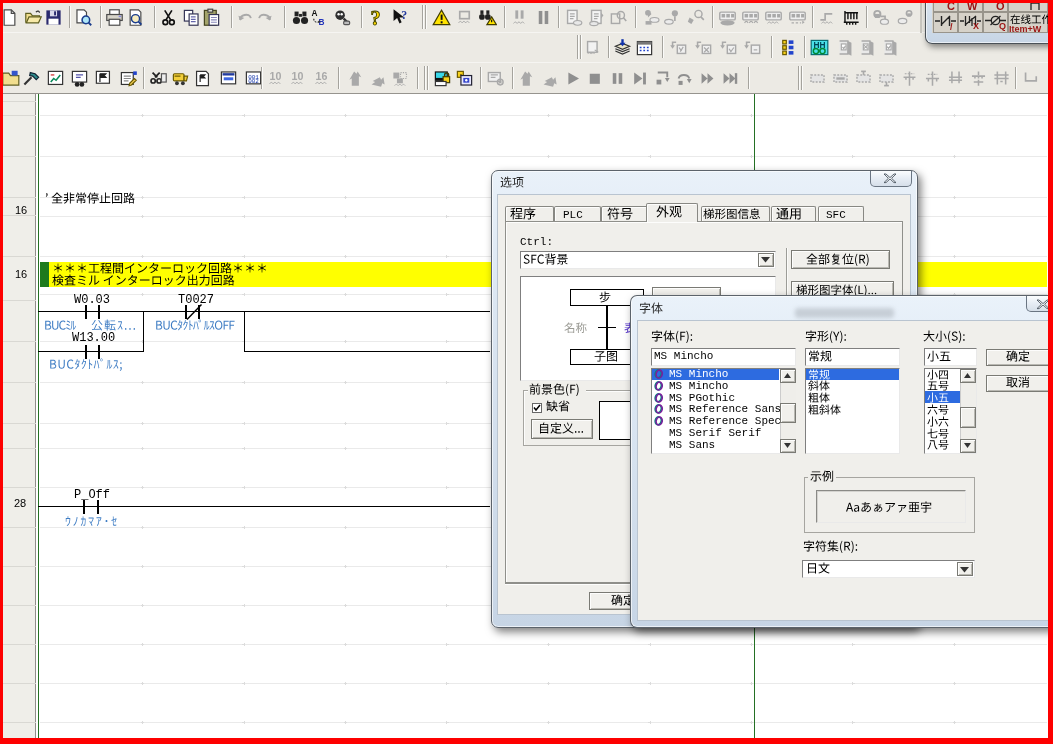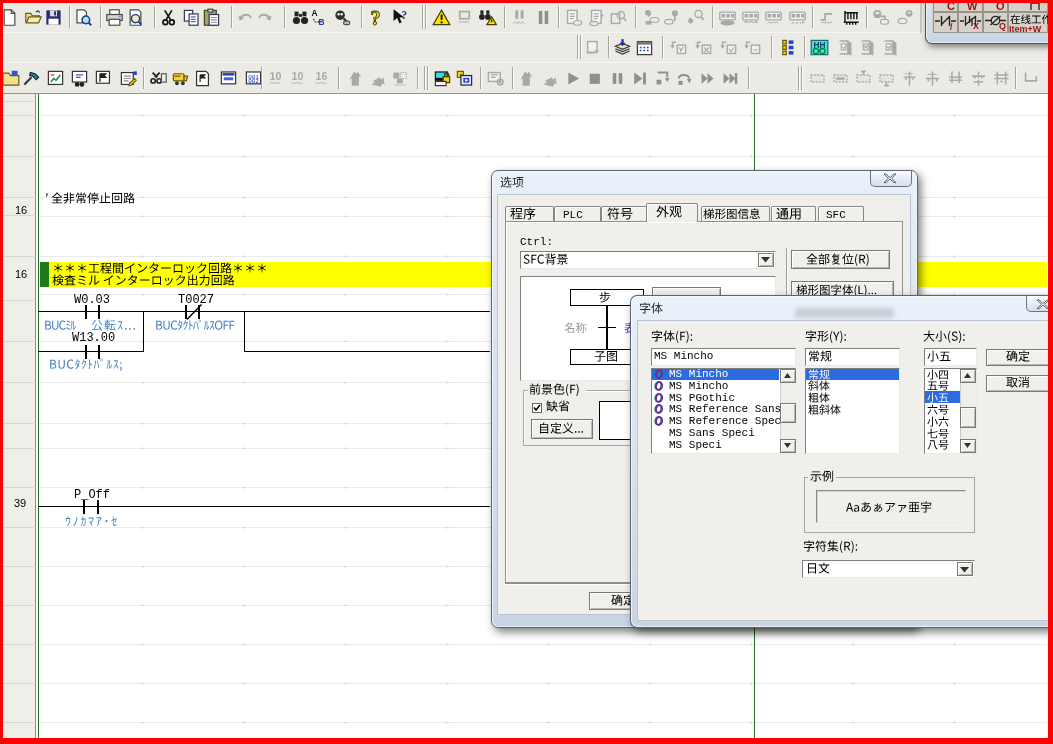--- a/index.html
+++ b/index.html
@@ -829,21 +829,21 @@
     <div class="dot" style="left:750px;top:721.5px"></div>
     <div class="abs" style="left:751px;top:720.5px;width:1px;height:3px;background:#dcdcdc"></div>
     <div class="dot" style="left:852px;top:721.5px"></div>
     <div class="abs" style="left:852px;top:720.5px;width:1px;height:3px;background:#dcdcdc"></div>
     <div class="dot" style="left:953px;top:721.5px"></div>
     <div class="abs" style="left:954px;top:720.5px;width:1px;height:3px;background:#dcdcdc"></div>
     <div class="abs" style="left:37.5px;top:94px;width:1px;height:644px;background:#247024"></div>
     <div class="abs" style="left:754px;top:94px;width:1px;height:644px;background:#247024"></div>
     <div class="abs" style="left:15px;top:203.5px;font-size:11px;color:#000">16</div>
     <div class="abs" style="left:15px;top:267.5px;font-size:11px;color:#000">16</div>
-    <div class="abs" style="left:14px;top:496.5px;font-size:11px;color:#000">39</div>
+    <div class="abs" style="left:14px;top:496.5px;font-size:11px;color:#000">28</div>
     <svg style="position:absolute;left:45px;top:191.5px;overflow:visible" width="92" height="18">
       <path transform="translate(0,10.6)" d="M1.2 -5.8C2.1 -6.3 2.6 -7.1 2.6 -8.2C2.6 -8.9 2.3 -9.4 1.7 -9.4C1.3 -9.4 1 -9.1 1 -8.6C1 -8.2 1.4 -8 1.7 -8L1.8 -8C1.8 -7.2 1.5 -6.7 0.8 -6.3Z M12 -9.2C13.1 -7.7 15.2 -5.9 17 -4.8C17.2 -5.1 17.4 -5.4 17.6 -5.6C15.7 -6.6 13.6 -8.3 12.4 -10.1H11.5C10.5 -8.5 8.5 -6.6 6.5 -5.5C6.7 -5.3 6.9 -5 7 -4.8C9.1 -6 11 -7.7 12 -9.2ZM6.9 -0.2V0.6H17.2V-0.2H12.5V-2.2H16.1V-3H12.5V-4.8H15.6V-5.7H8.5V-4.8H11.5V-3H7.9V-2.2H11.5V-0.2Z M24.9 -10V1H25.8V-2H29.5V-2.8H25.8V-4.7H29.1V-5.6H25.8V-7.4H29.3V-8.3H25.8V-10ZM22.1 -10V-8.3H18.9V-7.4H22.1V-5.6H19.1V-4.7H22.1V-4.4C22.1 -4.1 22 -3.6 21.9 -3.1C20.6 -2.9 19.4 -2.7 18.5 -2.6L18.7 -1.7L21.6 -2.2C21.2 -1.2 20.4 -0.2 18.9 0.4C19.2 0.6 19.5 0.9 19.6 1.1C21.4 0.2 22.3 -1.1 22.7 -2.4L23.9 -2.6L23.9 -3.4L22.9 -3.3C22.9 -3.7 23 -4.1 23 -4.4V-10Z M33.8 -5.9H38.3V-4.7H33.8ZM31.8 -3V0.4H32.7V-2.2H35.7V1H36.6V-2.2H39.4V-0.5C39.4 -0.4 39.4 -0.3 39.2 -0.3C39 -0.3 38.4 -0.3 37.6 -0.3C37.8 -0.1 37.9 0.2 38 0.5C38.9 0.5 39.5 0.5 39.9 0.3C40.2 0.2 40.3 -0 40.3 -0.5V-3H36.6V-4H39.2V-6.6H32.9V-4H35.7V-3ZM32 -9.6C32.4 -9.2 32.8 -8.6 33 -8.2H31.1V-5.6H31.9V-7.4H40.2V-5.6H41.1V-8.2H36.6V-10.1H35.6V-8.2H33.1L33.9 -8.6C33.7 -9 33.2 -9.5 32.9 -10ZM39.2 -10C38.9 -9.6 38.5 -8.9 38.2 -8.5L38.9 -8.2C39.3 -8.6 39.7 -9.1 40.1 -9.7Z M47.6 -6.8H51.7V-5.7H47.6ZM46.7 -7.5V-5.1H52.6V-7.5ZM45.6 -4.4V-2.3H46.4V-3.6H52.8V-2.3H53.6V-4.4ZM49.1 -10V-8.9H45.8V-8.1H53.5V-8.9H50V-10ZM47 -2.8V-2.1H49.1V-0C49.1 0.1 49.1 0.2 48.9 0.2C48.7 0.2 48.1 0.2 47.4 0.2C47.5 0.4 47.6 0.7 47.7 1C48.6 1 49.2 1 49.6 0.8C49.9 0.7 50 0.5 50 -0V-2.1H52.3V-2.8ZM45.2 -10C44.5 -8.2 43.4 -6.4 42.2 -5.2C42.4 -5 42.6 -4.6 42.7 -4.4C43.1 -4.8 43.5 -5.3 43.9 -5.8V0.9H44.8V-7.2C45.3 -8 45.7 -8.9 46 -9.8Z M56.3 -7.4V-0.5H54.6V0.4H65.4V-0.5H60.9V-5.2H64.9V-6.1H60.9V-10H60V-0.5H57.2V-7.4Z M70.5 -6H73.4V-3.3H70.5ZM69.7 -6.8V-2.4H74.3V-6.8ZM67 -9.6V0.9H67.9V0.3H76.1V0.9H77.1V-9.6ZM67.9 -0.6V-8.7H76.1V-0.6Z M79.9 -8.8H82.2V-6.7H79.9ZM78.5 -0.5 78.6 0.4C79.9 0.1 81.6 -0.3 83.3 -0.8L83.2 -1.6L81.6 -1.2V-3.3H82.9C83.1 -3.2 83.2 -2.9 83.3 -2.7C83.6 -2.9 83.8 -3 84 -3.1V0.9H84.9V0.5H87.9V0.9H88.8V-3.1L89.1 -2.9C89.3 -3.1 89.5 -3.5 89.7 -3.6C88.6 -4.1 87.7 -4.7 86.9 -5.4C87.7 -6.3 88.3 -7.4 88.7 -8.6L88.2 -8.9L88 -8.9H85.7C85.8 -9.2 85.9 -9.5 86 -9.9L85.2 -10.1C84.7 -8.6 83.9 -7.3 83 -6.4V-9.6H79.1V-5.9H80.8V-1L79.9 -0.8V-4.8H79.1V-0.6ZM84.9 -0.3V-2.6H87.9V-0.3ZM87.6 -8.1C87.3 -7.3 86.9 -6.6 86.4 -6C85.9 -6.6 85.5 -7.3 85.2 -7.9L85.3 -8.1ZM84.6 -3.4C85.2 -3.8 85.8 -4.3 86.4 -4.8C86.9 -4.3 87.5 -3.8 88.2 -3.4ZM85.8 -5.4C85 -4.6 84.1 -4 83.1 -3.6V-4.2H81.6V-5.9H83V-6.3C83.2 -6.1 83.5 -5.9 83.6 -5.7C84 -6.1 84.4 -6.6 84.7 -7.1C85 -6.6 85.4 -6 85.8 -5.4Z" fill="#000"></path>
     </svg>
     <div class="abs" style="left:40px;top:261.5px;width:1007px;height:25.5px;background:#ffff00"></div>
     <div class="abs" style="left:40px;top:261.5px;width:8.5px;height:25.5px;background:#1d7a1d"></div>
     <svg style="position:absolute;left:52px;top:262px;overflow:visible" width="218" height="18">
       <path transform="translate(0,10.6)" d="M5.7 0H6.3L6.4 -3.9L9.8 -2L10.2 -2.5L6.8 -4.6L10.2 -6.6L9.8 -7.1L6.4 -5.3L6.3 -9.2H5.7L5.6 -5.3L2.2 -7.1L1.9 -6.6L5.2 -4.6L1.9 -2.5L2.2 -2L5.6 -3.9Z M17.7 0H18.3L18.4 -3.9L21.8 -2L22.2 -2.5L18.8 -4.6L22.2 -6.6L21.8 -7.1L18.4 -5.3L18.3 -9.2H17.7L17.6 -5.3L14.2 -7.1L13.9 -6.6L17.2 -4.6L13.9 -2.5L14.2 -2L17.6 -3.9Z M29.7 0H30.3L30.4 -3.9L33.8 -2L34.2 -2.5L30.8 -4.6L34.2 -6.6L33.8 -7.1L30.4 -5.3L30.3 -9.2H29.7L29.6 -5.3L26.2 -7.1L25.9 -6.6L29.2 -4.6L25.9 -2.5L26.2 -2L29.6 -3.9Z M36.6 -0.9V0H47.4V-0.9H42.5V-7.8H46.8V-8.7H37.2V-7.8H41.5V-0.9Z M54.4 -8.8H58V-6.6H54.4ZM53.5 -9.6V-5.8H58.9V-9.6ZM53.4 -2.5V-1.7H55.7V-0.2H52.6V0.6H59.6V-0.2H56.6V-1.7H59V-2.5H56.6V-4H59.3V-4.8H53.1V-4H55.7V-2.5ZM52.3 -9.9C51.4 -9.5 49.9 -9.2 48.5 -8.9C48.6 -8.7 48.7 -8.4 48.8 -8.2C49.3 -8.3 49.9 -8.4 50.5 -8.5V-6.7H48.6V-5.9H50.4C49.9 -4.5 49.1 -2.9 48.3 -2.1C48.5 -1.8 48.7 -1.5 48.8 -1.2C49.4 -2 50.1 -3.2 50.5 -4.4V0.9H51.4V-4.2C51.8 -3.7 52.3 -3.1 52.5 -2.7L53.1 -3.5C52.8 -3.7 51.8 -4.8 51.4 -5.1V-5.9H52.9V-6.7H51.4V-8.7C52 -8.9 52.5 -9 53 -9.2Z M67.4 -2V-0.9H64.6V-2ZM67.4 -2.7H64.6V-3.8H67.4ZM63.7 -4.5V0.5H64.6V-0.2H68.2V-4.5ZM64.6 -7.2V-6.1H62V-7.2ZM64.6 -7.9H62V-8.9H64.6ZM70.1 -7.2V-6.1H67.4V-7.2ZM70.1 -7.9H67.4V-8.9H70.1ZM70.5 -9.6H66.5V-5.4H70.1V-0.2C70.1 -0 70 0 69.8 0C69.6 0 68.9 0.1 68.1 0C68.3 0.3 68.4 0.7 68.4 1C69.4 1 70.1 0.9 70.5 0.8C70.9 0.6 71 0.3 71 -0.2V-9.6ZM61.1 -9.6V1H62V-5.4H65.4V-9.6Z M73 -4.3 73.5 -3.4C75.2 -3.9 76.8 -4.6 78.1 -5.4V-0.9C78.1 -0.5 78 0.1 78 0.4H79.2C79.1 0.1 79.1 -0.5 79.1 -0.9V-6C80.3 -6.8 81.4 -7.7 82.4 -8.7L81.6 -9.4C80.7 -8.4 79.5 -7.4 78.3 -6.6C76.9 -5.7 75.1 -4.9 73 -4.3Z M86.7 -8.8 86 -8.1C86.9 -7.5 88.4 -6.2 89 -5.6L89.8 -6.3C89.1 -7 87.6 -8.2 86.7 -8.8ZM85.7 -0.8 86.3 0.2C88.3 -0.1 89.8 -0.9 91 -1.6C92.9 -2.8 94.3 -4.4 95.1 -5.9L94.5 -6.9C93.8 -5.4 92.3 -3.7 90.5 -2.5C89.4 -1.8 87.8 -1.1 85.7 -0.8Z M102.4 -9.4 101.3 -9.8C101.3 -9.5 101.1 -9 101 -8.8C100.4 -7.7 99.2 -5.9 97.1 -4.6L97.9 -4C99.3 -4.9 100.3 -6.1 101.1 -7.2H105.1C104.9 -6.2 104.3 -4.9 103.5 -3.9C102.7 -4.5 101.8 -5 101 -5.5L100.3 -4.8C101.1 -4.4 102 -3.7 102.9 -3.1C101.8 -1.9 100.3 -0.8 98.2 -0.2L99.1 0.5C101.1 -0.2 102.6 -1.3 103.7 -2.5C104.2 -2.1 104.6 -1.8 105 -1.4L105.7 -2.3C105.3 -2.6 104.8 -2.9 104.3 -3.3C105.2 -4.5 105.9 -5.9 106.2 -7C106.3 -7.2 106.4 -7.5 106.5 -7.7L105.7 -8.2C105.5 -8.1 105.2 -8.1 104.9 -8.1H101.6L101.9 -8.5C102 -8.7 102.2 -9.1 102.4 -9.4Z M109.2 -5.2V-4C109.6 -4.1 110.2 -4.1 110.9 -4.1C111.8 -4.1 116.6 -4.1 117.5 -4.1C118 -4.1 118.5 -4 118.8 -4V-5.2C118.5 -5.2 118.1 -5.1 117.5 -5.1C116.6 -5.1 111.8 -5.1 110.9 -5.1C110.2 -5.1 109.6 -5.2 109.2 -5.2Z M121.8 -8.2C121.8 -7.9 121.8 -7.6 121.8 -7.3C121.8 -6.8 121.8 -1.9 121.8 -1.4C121.8 -1 121.8 -0.1 121.7 0.1H122.8L122.7 -0.6H129.3L129.3 0.1H130.3C130.3 -0 130.3 -1 130.3 -1.4C130.3 -1.8 130.3 -6.7 130.3 -7.3C130.3 -7.6 130.3 -7.9 130.3 -8.2C130 -8.2 129.5 -8.2 129.3 -8.2C128.7 -8.2 123.5 -8.2 122.8 -8.2C122.5 -8.2 122.2 -8.2 121.8 -8.2ZM122.7 -1.5V-7.2H129.3V-1.5Z M137.8 -6.9 136.9 -6.6C137.2 -6.1 137.7 -4.5 137.9 -4L138.7 -4.3C138.6 -4.8 138 -6.4 137.8 -6.9ZM142.1 -6.2 141.1 -6.6C140.9 -5 140.3 -3.5 139.5 -2.5C138.5 -1.2 136.9 -0.3 135.6 0.1L136.3 0.9C137.7 0.4 139.2 -0.5 140.3 -2C141.1 -3 141.6 -4.3 142 -5.6C142 -5.8 142.1 -6 142.1 -6.2ZM135 -6.3 134.1 -6C134.4 -5.5 135 -3.9 135.2 -3.3L136.1 -3.6C135.9 -4.2 135.3 -5.8 135 -6.3Z M150.4 -9.3 149.3 -9.7C149.3 -9.4 149.1 -8.9 149 -8.7C148.4 -7.7 147.3 -5.9 145.2 -4.7L146 -4.1C147.3 -4.9 148.3 -6 149.1 -7H153.1C152.9 -5.9 152.1 -4.4 151.2 -3.3C150.1 -2 148.6 -0.9 146.4 -0.3L147.3 0.5C149.5 -0.3 151 -1.4 152.1 -2.7C153.1 -4 153.9 -5.7 154.2 -6.9C154.2 -7.1 154.4 -7.3 154.5 -7.5L153.7 -8C153.5 -7.9 153.2 -7.9 152.9 -7.9H149.6L149.9 -8.4C150 -8.6 150.2 -9 150.4 -9.3Z M160.5 -6H163.4V-3.3H160.5ZM159.6 -6.8V-2.4H164.3V-6.8ZM157 -9.6V0.9H157.9V0.3H166.1V0.9H167V-9.6ZM157.9 -0.6V-8.7H166.1V-0.6Z M169.9 -8.8H172.1V-6.7H169.9ZM168.5 -0.5 168.6 0.4C169.9 0.1 171.6 -0.3 173.3 -0.8L173.2 -1.6L171.6 -1.2V-3.3H172.9C173 -3.2 173.2 -2.9 173.3 -2.7C173.5 -2.9 173.8 -3 174 -3.1V0.9H174.9V0.5H177.9V0.9H178.7V-3.1L179.1 -2.9C179.2 -3.1 179.5 -3.5 179.7 -3.6C178.6 -4.1 177.7 -4.7 176.9 -5.4C177.7 -6.3 178.3 -7.4 178.7 -8.6L178.1 -8.9L178 -8.9H175.6C175.8 -9.2 175.9 -9.5 176 -9.9L175.2 -10.1C174.7 -8.6 173.9 -7.3 173 -6.4V-9.6H169.1V-5.9H170.8V-1L169.8 -0.8V-4.8H169.1V-0.6ZM174.9 -0.3V-2.6H177.9V-0.3ZM177.6 -8.1C177.3 -7.3 176.8 -6.6 176.3 -6C175.8 -6.6 175.4 -7.3 175.2 -7.9L175.3 -8.1ZM174.6 -3.4C175.2 -3.8 175.8 -4.3 176.4 -4.8C176.9 -4.3 177.5 -3.8 178.1 -3.4ZM175.8 -5.4C175 -4.6 174 -4 173.1 -3.6V-4.2H171.6V-5.9H173V-6.3C173.2 -6.1 173.5 -5.9 173.6 -5.7C174 -6.1 174.4 -6.6 174.7 -7.1C175 -6.6 175.4 -6 175.8 -5.4Z M185.7 0H186.3L186.4 -3.9L189.8 -2L190.2 -2.5L186.8 -4.6L190.2 -6.6L189.8 -7.1L186.4 -5.3L186.3 -9.2H185.7L185.6 -5.3L182.2 -7.1L181.9 -6.6L185.2 -4.6L181.9 -2.5L182.2 -2L185.6 -3.9Z M197.7 0H198.3L198.4 -3.9L201.8 -2L202.2 -2.5L198.8 -4.6L202.2 -6.6L201.8 -7.1L198.4 -5.3L198.3 -9.2H197.7L197.6 -5.3L194.2 -7.1L193.9 -6.6L197.2 -4.6L193.9 -2.5L194.2 -2L197.6 -3.9Z M209.7 0H210.3L210.4 -3.9L213.8 -2L214.2 -2.5L210.8 -4.6L214.2 -6.6L213.8 -7.1L210.4 -5.3L210.3 -9.2H209.7L209.6 -5.3L206.2 -7.1L205.9 -6.6L209.2 -4.6L205.9 -2.5L206.2 -2L209.6 -3.9Z" fill="#000"></path>
     </svg>
     <svg style="position:absolute;left:52px;top:274px;overflow:visible" width="184" height="18">
       <path transform="translate(0,10.6)" d="M4.9 -5.4V-2.3H7.3C7 -1.3 6.1 -0.3 4 0.3C4.2 0.5 4.5 0.8 4.5 1C6.6 0.3 7.6 -0.7 8 -1.7C8.7 -0.2 9.7 0.5 11.1 1C11.2 0.7 11.5 0.4 11.7 0.3C10.3 -0.2 9.3 -0.8 8.6 -2.3H11V-5.4H8.3V-6.5H10.2V-7.1C10.6 -6.9 10.9 -6.6 11.3 -6.5C11.4 -6.7 11.6 -7 11.7 -7.2C10.5 -7.8 9.1 -8.9 8.3 -10.1H7.5C6.9 -9 5.7 -8 4.5 -7.3V-7.5H3.2V-10.1H2.3V-7.5H0.6V-6.7H2.2C1.9 -5 1.1 -3.1 0.4 -2.1C0.5 -1.9 0.7 -1.5 0.8 -1.3C1.4 -2.1 1.9 -3.3 2.3 -4.6V0.9H3.2V-4.7C3.5 -4.1 3.9 -3.4 4.1 -3L4.6 -3.7C4.4 -4 3.5 -5.4 3.2 -5.7V-6.7H4.5V-6.7L4.6 -6.4C5 -6.6 5.3 -6.8 5.6 -7V-6.5H7.5V-5.4ZM7.9 -9.3C8.4 -8.6 9.2 -7.8 10 -7.2H5.9C6.7 -7.9 7.5 -8.6 7.9 -9.3ZM5.7 -4.6H7.5V-3.6C7.5 -3.4 7.5 -3.2 7.4 -3H5.7ZM8.3 -4.6H10.2V-3H8.3C8.3 -3.2 8.3 -3.4 8.3 -3.6Z M14.7 -4.8V-0.1H12.6V0.7H23.4V-0.1H21.4V-4.8ZM15.6 -0.1V-1H20.4V-0.1ZM15.6 -2.5H20.4V-1.7H15.6ZM15.6 -3.2V-4.1H20.4V-3.2ZM17.5 -10.1V-8.6H12.7V-7.8H16.5C15.5 -6.6 13.9 -5.6 12.4 -5.1C12.6 -4.9 12.9 -4.6 13 -4.4C14.7 -5 16.4 -6.3 17.5 -7.7V-5.2H18.4V-7.7C19.5 -6.3 21.3 -5.1 23 -4.5C23.1 -4.7 23.4 -5 23.6 -5.2C22 -5.7 20.4 -6.7 19.4 -7.8H23.3V-8.6H18.4V-10.1Z M27.4 -9.1 27.1 -8.2C28.8 -8 31.9 -7.3 33.4 -6.8L33.7 -7.7C32.2 -8.2 29 -8.9 27.4 -9.1ZM26.9 -5.9 26.5 -5C28.2 -4.8 31.2 -4.1 32.6 -3.6L33 -4.5C31.5 -5 28.5 -5.6 26.9 -5.9ZM26.2 -2.4 25.9 -1.5C27.8 -1.2 31.4 -0.4 33 0.3L33.4 -0.6C31.7 -1.3 28.3 -2.1 26.2 -2.4Z M42.3 -0.3 42.9 0.3C43 0.2 43.1 0.1 43.3 0C44.7 -0.7 46.4 -1.9 47.4 -3.3L46.9 -4.1C45.9 -2.8 44.5 -1.7 43.4 -1.2C43.4 -1.6 43.4 -7.4 43.4 -8.1C43.4 -8.6 43.4 -8.9 43.4 -9H42.3C42.3 -8.9 42.4 -8.6 42.4 -8.1C42.4 -7.4 42.4 -1.5 42.4 -0.9C42.4 -0.7 42.3 -0.4 42.3 -0.3ZM36.8 -0.3 37.7 0.3C38.7 -0.5 39.5 -1.7 39.8 -3C40.2 -4.2 40.2 -6.8 40.2 -8.1C40.2 -8.5 40.2 -8.8 40.3 -9H39.2C39.2 -8.7 39.2 -8.4 39.2 -8.1C39.2 -6.8 39.2 -4.4 38.9 -3.3C38.5 -2.1 37.8 -1 36.8 -0.3Z M51.7 -4.3 52.2 -3.4C53.9 -3.9 55.5 -4.6 56.8 -5.4V-0.9C56.8 -0.5 56.7 0.1 56.7 0.4H57.9C57.8 0.1 57.8 -0.5 57.8 -0.9V-6C59 -6.8 60.1 -7.7 61 -8.7L60.2 -9.4C59.4 -8.4 58.2 -7.4 57 -6.6C55.6 -5.7 53.8 -4.9 51.7 -4.3Z M65.4 -8.8 64.7 -8.1C65.6 -7.5 67.1 -6.2 67.7 -5.6L68.5 -6.3C67.8 -7 66.3 -8.2 65.4 -8.8ZM64.4 -0.8 65 0.2C67 -0.1 68.5 -0.9 69.7 -1.6C71.5 -2.8 72.9 -4.4 73.8 -5.9L73.2 -6.9C72.5 -5.4 71 -3.7 69.2 -2.5C68 -1.8 66.5 -1.1 64.4 -0.8Z M81.1 -9.4 80 -9.8C80 -9.5 79.8 -9 79.6 -8.8C79.1 -7.7 77.9 -5.9 75.8 -4.6L76.6 -4C77.9 -4.9 79 -6.1 79.8 -7.2H83.8C83.6 -6.2 83 -4.9 82.2 -3.9C81.4 -4.5 80.5 -5 79.7 -5.5L79 -4.8C79.8 -4.4 80.7 -3.7 81.6 -3.1C80.5 -1.9 78.9 -0.8 76.9 -0.2L77.8 0.5C79.8 -0.2 81.3 -1.3 82.4 -2.5C82.8 -2.1 83.3 -1.8 83.7 -1.4L84.4 -2.3C84 -2.6 83.5 -2.9 83 -3.3C83.9 -4.5 84.6 -5.9 84.9 -7C84.9 -7.2 85.1 -7.5 85.2 -7.7L84.4 -8.2C84.2 -8.1 83.9 -8.1 83.6 -8.1H80.3L80.6 -8.5C80.7 -8.7 80.9 -9.1 81.1 -9.4Z M87.9 -5.2V-4C88.3 -4.1 88.9 -4.1 89.6 -4.1C90.5 -4.1 95.3 -4.1 96.2 -4.1C96.7 -4.1 97.2 -4 97.5 -4V-5.2C97.2 -5.2 96.8 -5.1 96.2 -5.1C95.3 -5.1 90.5 -5.1 89.6 -5.1C88.9 -5.1 88.3 -5.2 87.9 -5.2Z M100.4 -8.2C100.5 -7.9 100.5 -7.6 100.5 -7.3C100.5 -6.8 100.5 -1.9 100.5 -1.4C100.5 -1 100.4 -0.1 100.4 0.1H101.5L101.4 -0.6H108L108 0.1H109C109 -0 109 -1 109 -1.4C109 -1.8 109 -6.7 109 -7.3C109 -7.6 109 -7.9 109 -8.2C108.6 -8.2 108.2 -8.2 108 -8.2C107.4 -8.2 102.2 -8.2 101.5 -8.2C101.2 -8.2 100.9 -8.2 100.4 -8.2ZM101.4 -1.5V-7.2H108V-1.5Z M116.5 -6.9 115.6 -6.6C115.8 -6.1 116.4 -4.5 116.5 -4L117.4 -4.3C117.3 -4.8 116.7 -6.4 116.5 -6.9ZM120.8 -6.2 119.8 -6.6C119.6 -5 119 -3.5 118.1 -2.5C117.2 -1.2 115.6 -0.3 114.2 0.1L115 0.9C116.4 0.4 117.8 -0.5 118.9 -2C119.8 -3 120.3 -4.3 120.6 -5.6C120.7 -5.8 120.7 -6 120.8 -6.2ZM113.7 -6.3 112.8 -6C113 -5.5 113.7 -3.9 113.9 -3.3L114.8 -3.6C114.6 -4.2 113.9 -5.8 113.7 -6.3Z M129.1 -9.3 128 -9.7C127.9 -9.4 127.8 -8.9 127.6 -8.7C127.1 -7.7 125.9 -5.9 123.9 -4.7L124.7 -4.1C126 -4.9 127 -6 127.7 -7H131.8C131.6 -5.9 130.8 -4.4 129.9 -3.3C128.8 -2 127.3 -0.9 125.1 -0.3L126 0.5C128.2 -0.3 129.6 -1.4 130.7 -2.7C131.8 -4 132.6 -5.7 132.9 -6.9C132.9 -7.1 133.1 -7.3 133.2 -7.5L132.3 -8C132.2 -7.9 131.9 -7.9 131.6 -7.9H128.3L128.6 -8.4C128.7 -8.6 128.9 -9 129.1 -9.3Z M136.5 -8.9V-4.8H140.2V-0.7H136.9V-4H136V1H136.9V0.2H144.5V0.9H145.4V-4H144.5V-0.7H141.1V-4.8H144.9V-8.9H144V-5.7H141.1V-10H140.2V-5.7H137.4V-8.9Z M151.6 -10.1V-8V-7.5H147.7V-6.5H151.6C151.4 -4.3 150.6 -1.6 147.3 0.3C147.6 0.5 147.9 0.8 148 1C151.5 -1.1 152.3 -4 152.5 -6.5H156.6C156.4 -2.3 156.1 -0.6 155.7 -0.2C155.5 -0 155.4 0 155.1 0C154.8 0 154.1 -0 153.2 -0.1C153.4 0.2 153.5 0.6 153.5 0.8C154.3 0.9 155.1 0.9 155.5 0.9C155.9 0.8 156.2 0.7 156.5 0.4C157 -0.2 157.3 -2 157.5 -7C157.6 -7.1 157.6 -7.5 157.6 -7.5H152.5V-8V-10.1Z M163.2 -6H166.1V-3.3H163.2ZM162.3 -6.8V-2.4H167V-6.8ZM159.7 -9.6V0.9H160.6V0.3H168.8V0.9H169.7V-9.6ZM160.6 -0.6V-8.7H168.8V-0.6Z M172.6 -8.8H174.8V-6.7H172.6ZM171.1 -0.5 171.3 0.4C172.6 0.1 174.3 -0.3 175.9 -0.8L175.9 -1.6L174.3 -1.2V-3.3H175.5C175.7 -3.2 175.9 -2.9 176 -2.7C176.2 -2.9 176.5 -3 176.7 -3.1V0.9H177.5V0.5H180.6V0.9H181.4V-3.1L181.8 -2.9C181.9 -3.1 182.2 -3.5 182.4 -3.6C181.3 -4.1 180.4 -4.7 179.6 -5.4C180.4 -6.3 181 -7.4 181.4 -8.6L180.8 -8.9L180.6 -8.9H178.3C178.5 -9.2 178.6 -9.5 178.7 -9.9L177.9 -10.1C177.4 -8.6 176.6 -7.3 175.7 -6.4V-9.6H171.8V-5.9H173.5V-1L172.5 -0.8V-4.8H171.8V-0.6ZM177.5 -0.3V-2.6H180.6V-0.3ZM180.3 -8.1C179.9 -7.3 179.5 -6.6 179 -6C178.5 -6.6 178.1 -7.3 177.8 -7.9L177.9 -8.1ZM177.2 -3.4C177.9 -3.8 178.5 -4.3 179.1 -4.8C179.6 -4.3 180.2 -3.8 180.8 -3.4ZM178.5 -5.4C177.7 -4.6 176.7 -4 175.8 -3.6V-4.2H174.3V-5.9H175.7V-6.3C175.9 -6.1 176.2 -5.9 176.3 -5.7C176.7 -6.1 177 -6.6 177.4 -7.1C177.7 -6.6 178 -6 178.5 -5.4Z" fill="#000"></path>
@@ -1033,22 +1033,22 @@
     <svg class="abs" style="left:653.5px;top:404.40000000000003px" width="10" height="10" viewBox="0 0 10 10">
       <ellipse cx="4.2" cy="5" rx="3" ry="4" fill="none" stroke="#0c8080" stroke-width="1.6" transform="rotate(12 5 5)"></ellipse>
       <ellipse cx="5.2" cy="5" rx="3" ry="4" fill="none" stroke="#7a1f9c" stroke-width="1.6" transform="rotate(12 5 5)"></ellipse>
     </svg>
     <div class="abs mono" style="left:669px;top:404.40000000000003px;font-size:11px;line-height:11px;color:#000;white-space:nowrap">MS Reference Sans</div>
     <svg class="abs" style="left:653.5px;top:416.20000000000005px" width="10" height="10" viewBox="0 0 10 10">
       <ellipse cx="4.2" cy="5" rx="3" ry="4" fill="none" stroke="#0c8080" stroke-width="1.6" transform="rotate(12 5 5)"></ellipse>
       <ellipse cx="5.2" cy="5" rx="3" ry="4" fill="none" stroke="#7a1f9c" stroke-width="1.6" transform="rotate(12 5 5)"></ellipse>
     </svg>
     <div class="abs mono" style="left:669px;top:416.20000000000005px;font-size:11px;line-height:11px;color:#000;white-space:nowrap">MS Reference Speci</div>
-    <div class="abs mono" style="left:669px;top:428.00000000000006px;font-size:11px;line-height:11px;color:#000;white-space:nowrap">MS Sans Speci</div>
-    <div class="abs mono" style="left:669px;top:439.80000000000007px;font-size:11px;line-height:11px;color:#000;white-space:nowrap">MS Speci</div>
+    <div class="abs mono" style="left:669px;top:428.00000000000006px;font-size:11px;line-height:11px;color:#000;white-space:nowrap">MS Serif Serif</div>
+    <div class="abs mono" style="left:669px;top:439.80000000000007px;font-size:11px;line-height:11px;color:#000;white-space:nowrap">MS Sans</div>
     <div class="abs" style="left:779.5px;top:368.5px;width:16px;height:84px;background:#efeeea;border-left:1px solid #ccc"></div>
     <div class="btn" style="left:779.5px;top:368.5px;width:16px;height:14px"></div>
     <svg class="abs" style="left:784.0px;top:373.0px" width="8" height="5">
       <path d="M0 5h7L3.5 0z" fill="#333"></path>
     </svg>
     <div class="btn" style="left:779.5px;top:438.5px;width:16px;height:14px"></div>
     <svg class="abs" style="left:784.0px;top:443.0px" width="8" height="5">
       <path d="M0 0h7L3.5 5z" fill="#333"></path>
     </svg>
     <div class="btn" style="left:779.5px;top:403px;width:16px;height:20px"></div>

